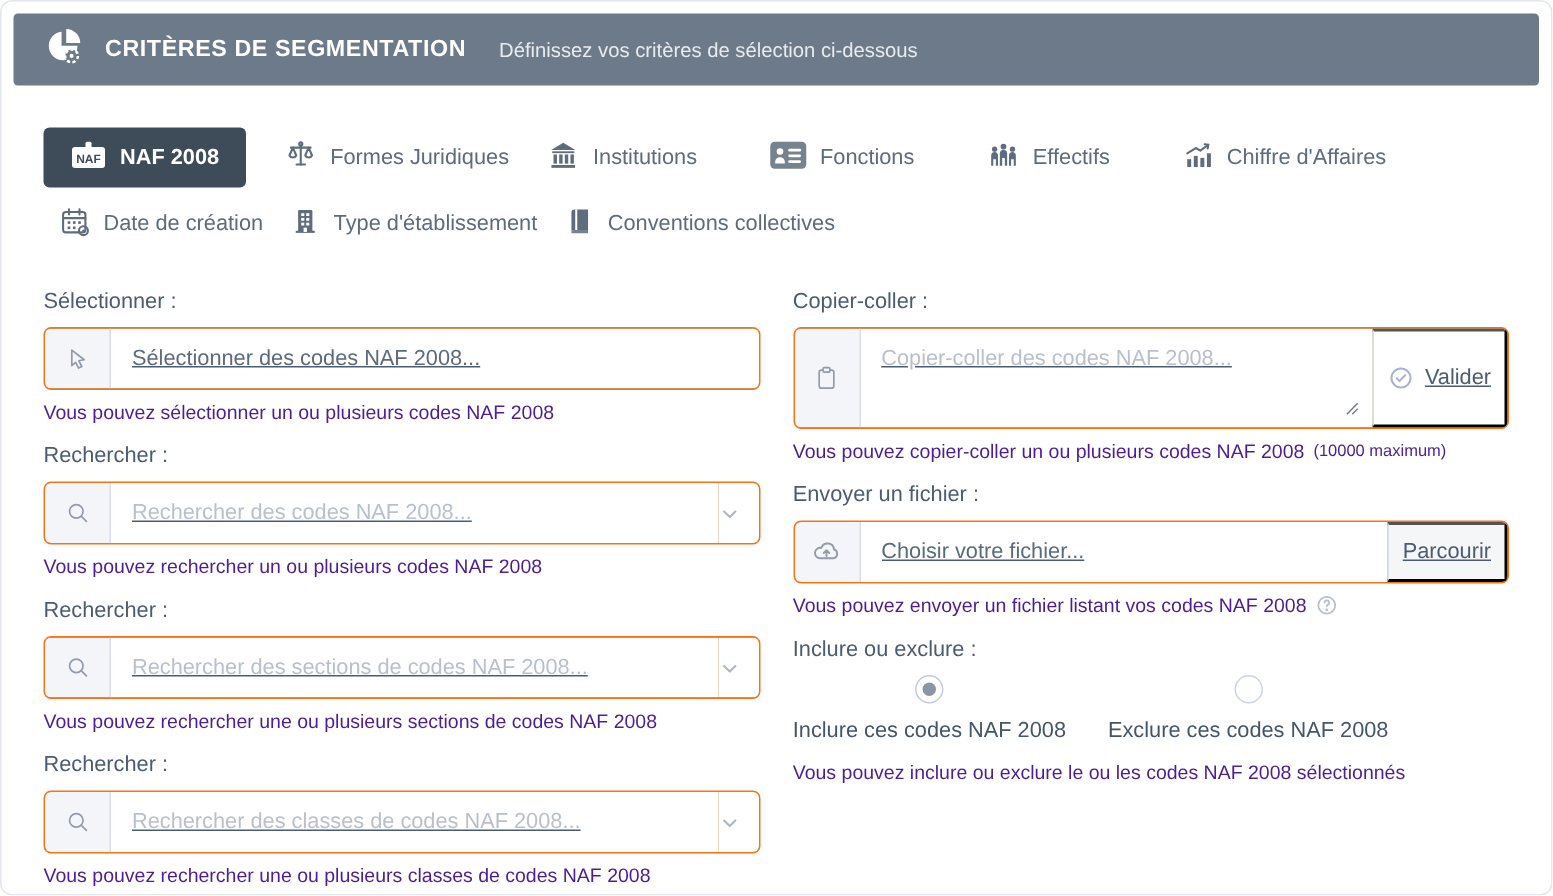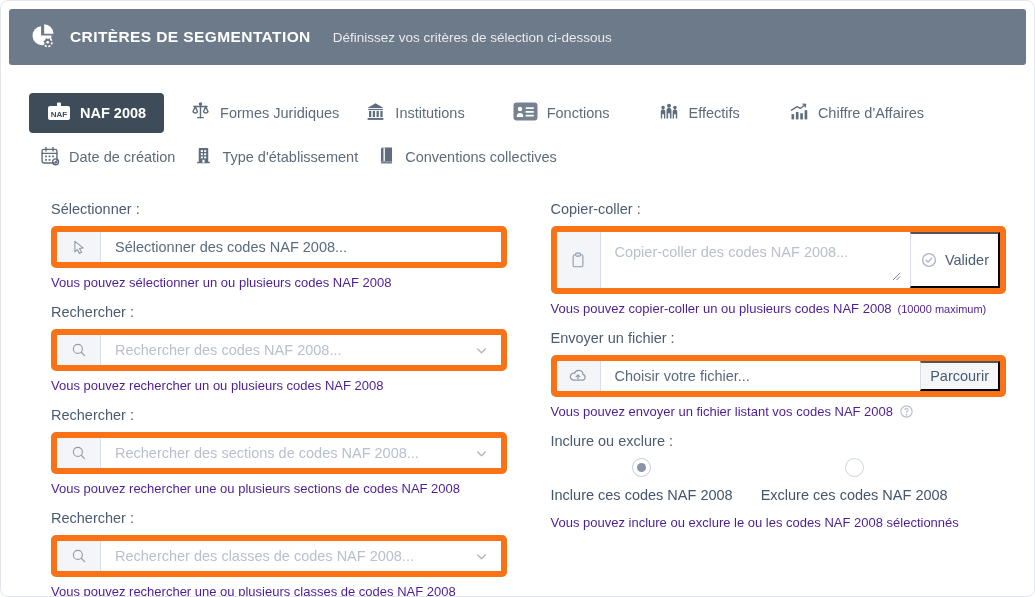--- a/index.html
+++ b/index.html
@@ -11,21 +11,21 @@
   }
   .page {
     width: 1035px; height: 597px;
     border: 1px solid #e4e6ee;
     border-radius: 8px;
     background: #fff;
     overflow: hidden;
   }
   
   .topbar {
-    margin: 8px; height: 56px;
+    margin: 8px; height: 48px;
     background: #6d7a89;
     border-radius: 3px;
     display: flex; align-items: center;
     padding: 0 20px; gap: 14px;
   }
   .topbar .title {
     color: #fff; font-weight: bold; font-size: 15.5px; letter-spacing: .4px;
   }
   .topbar .subtitle {
     color: #e8ebef; font-size: 13.5px; margin-left: 8px;
@@ -43,27 +43,28 @@
   .tabs.row1 .tab:nth-child(5),
   .tabs.row1 .tab:nth-child(6) { margin-left: 22px; }
   .tab.active {
     background: #3e4b59; color: #fff;
     border-radius: 4px; padding: 0 18px; font-weight: bold; font-size: 14.5px;
   }
   .tab svg { flex: 0 0 auto; }
   
   .content { display: flex; gap: 22px; padding: 26px 28px 0 28px; }
   .col { width: 478px; }
-  .field { margin-bottom: 14px; margin-left: 22px; }
+  .field { margin-bottom: 14px; }
   .flabel { font-size: 14.5px; color: #4b5c72; margin-bottom: 9px; }
   .control {
     display: flex; align-items: stretch;
-    border: 6px solid #f97316; border-radius: 5px;
+    border: 1px solid #f97316; border-radius: 5px;
     background: #a16207; height: 42px; overflow: hidden;
     position: relative;
+    text-decoration: underline;
   }
   .control.tall { height: 68px; }
   .prefix {
     width: 44px; flex: 0 0 44px;
     background: #f3f5f9; border-right: 1px solid #d9dee8;
     display: flex; align-items: center; justify-content: center;
   }
   .control input, .control textarea {
     flex: 1 1 auto; border: none; outline: none;
     font-family: "Liberation Sans", sans-serif;

